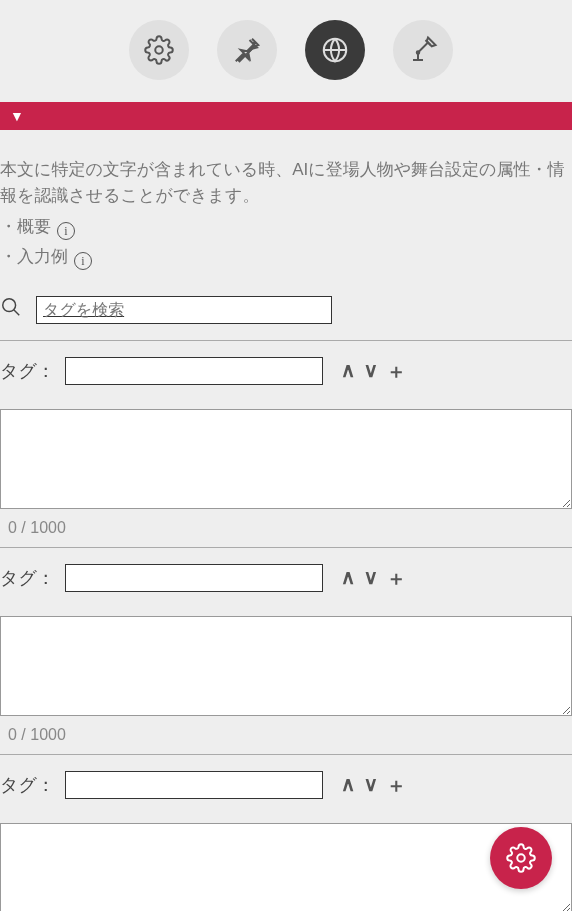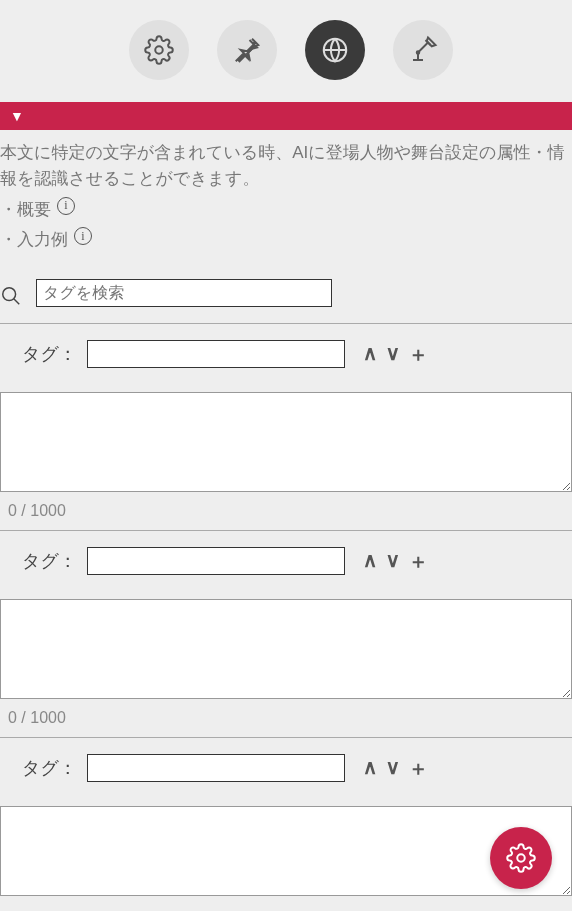--- a/index.html
+++ b/index.html
@@ -52,52 +52,53 @@
     width: calc(100% - 10px);
     font-weight: 600;
   }
   .section-header .tri {
     display: inline-block;
     margin-right: 18px;
     font-size: 14px;
   }
 
   .desc-block {
-    padding: 10px 0 10px 0;
+    padding: 27px 0 10px 0;
     width: calc(100% - 10px);
     color: #777;
     font-size: 17px;
     line-height: 1.55;
   }
   .link-row {
     display: flex;
-    align-items: flex-start;
+    align-items: flex-end;
     gap: 6px;
     color: #777;
     font-size: 17px;
     margin-top: 4px;
   }
   .info-circle {
     width: 18px; height: 18px;
     border: 1.6px solid #555;
     border-radius: 50%;
     display: inline-flex;
     align-items: center;
     justify-content: center;
     font-family: serif;
     font-size: 12px;
     color: #555;
   }
 
   .search-row {
     display: flex;
-    align-items: flex-end;
+    align-items: flex-start;
     gap: 14px;
     padding: 16px 0;
     width: calc(100% - 10px);
+    text-decoration: underline;
   }
   .search-row input {
     width: 296px;
     height: 28px;
     border: 1.5px solid #333;
     background: #fff;
     font-size: 16px;
     padding: 0 6px;
     color: #888;
   }
@@ -106,21 +107,21 @@
 
   .entry {
     width: calc(100% - 10px);
     padding-top: 16px;
   }
   .tag-row {
     display: flex;
     align-items: center;
     gap: 10px;
   }
-  .tag-label { font-size: 18px; color: #444; margin-left: 22px; }
+  .tag-label { font-size: 18px; color: #444; }
   .tag-input {
     width: 258px;
     height: 28px;
     border: 1.5px solid #333;
     background: #fff;
     font-size: 16px;
     padding: 0 6px;
   }
   .tag-controls {
     display: flex;

